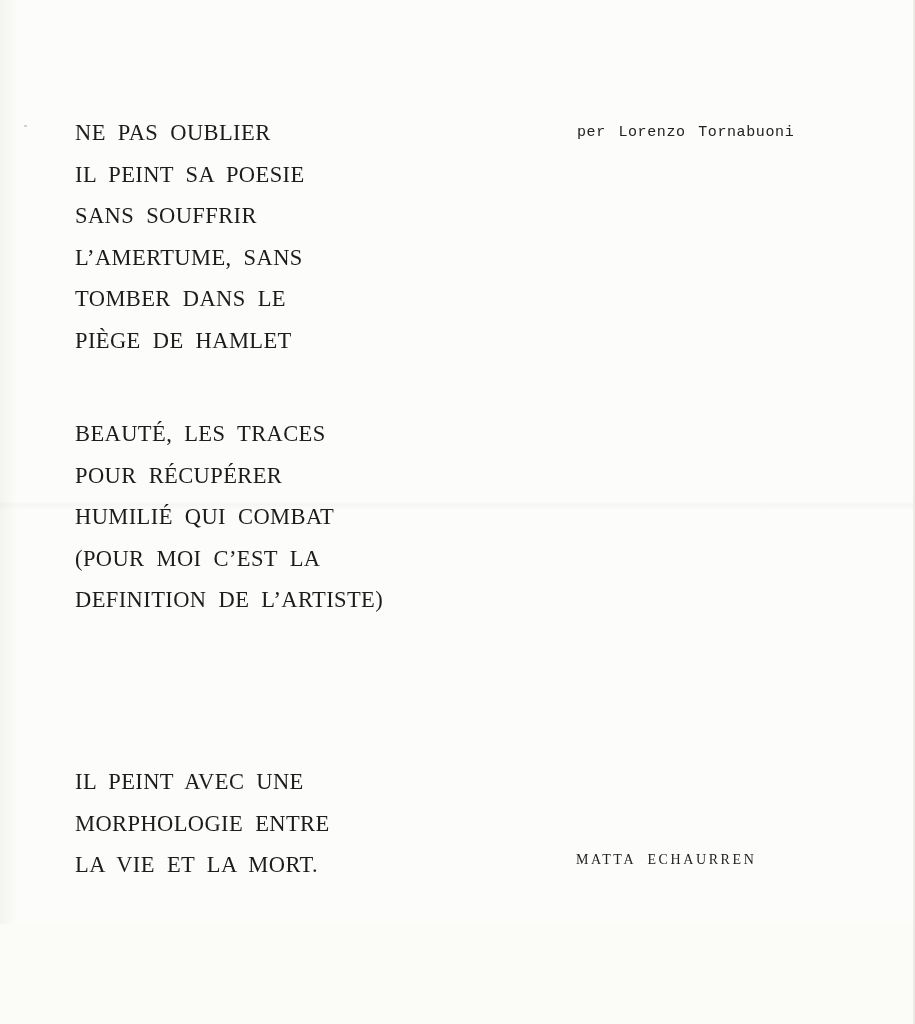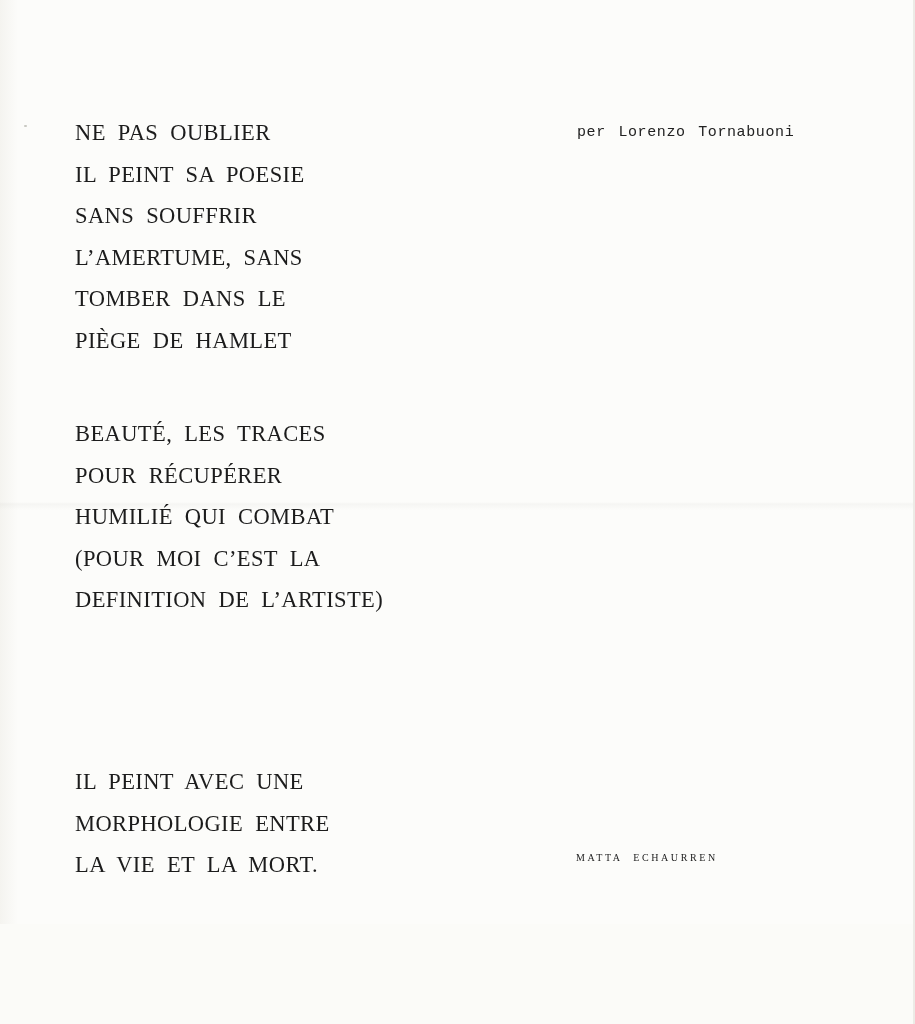--- a/index.html
+++ b/index.html
@@ -71,21 +71,21 @@
       letter-spacing: 0.6px;
       word-spacing: 3px;
       color: #222;
       white-space: nowrap;
     }
     .signature {
       position: absolute;
       left: 576px;
       top: 852px;
       font-family: "Liberation Serif", "DejaVu Serif", serif;
-      font-size: 10px;
+      font-size: 14px;
       letter-spacing: 2.6px;
       word-spacing: 6px;
       color: #222;
       white-space: nowrap;
     }
   </style>
 </head>
 <body>
 
 <div class="page">

